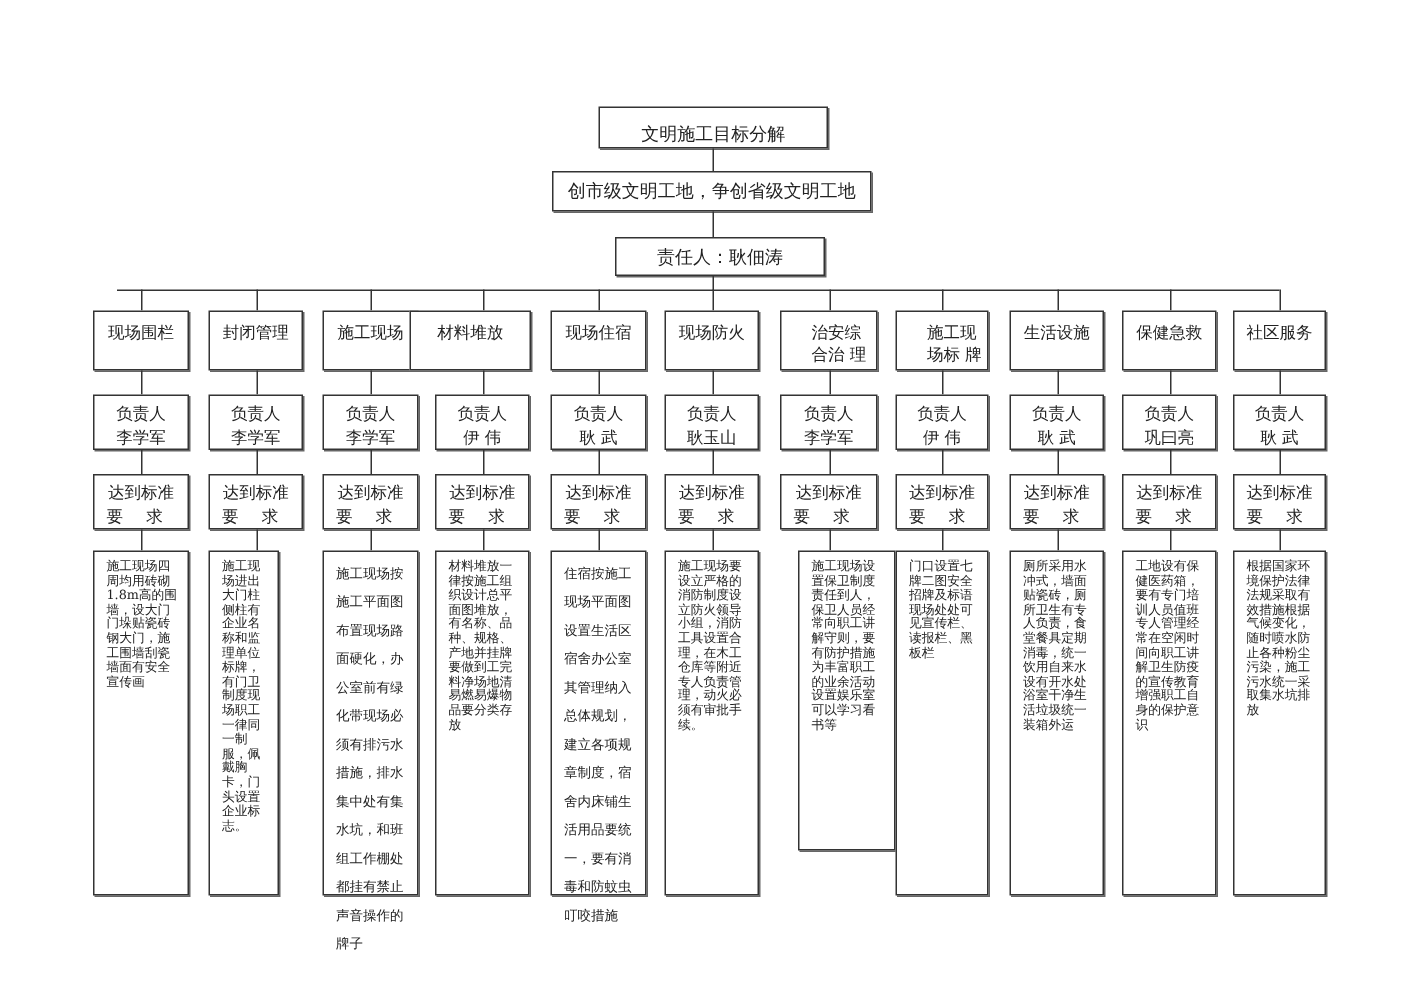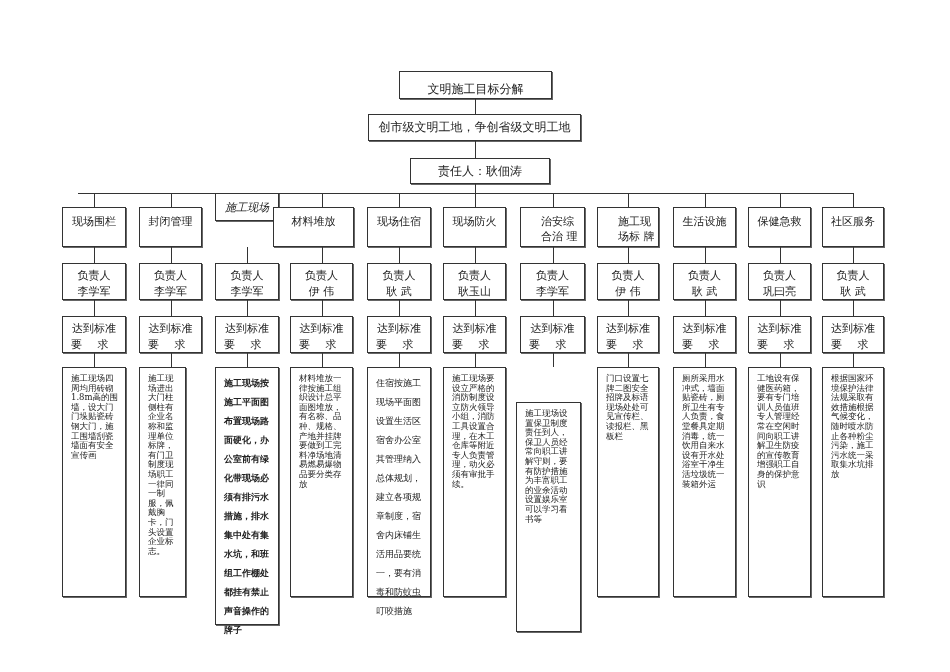--- a/index.html
+++ b/index.html
@@ -66,35 +66,35 @@
   <div class="line" style="left:171px;top:300px;width:1px;height:16px;"></div>
   <div class="box std" style="left:139px;top:316px;width:63px;height:37px;">
     <span class="l1">达到标准</span>
     <span class="l2">要  求</span>
   </div>
   <div class="line" style="left:171px;top:353px;width:1px;height:14px;"></div>
   <div class="box desc" style="left:139px;top:367px;width:47px;height:230px;">
     <span>施工现场进出大门柱侧柱有企业名称和监理单位标牌，有门卫制度现场职工一律同一制服，佩戴胸卡，门头设置企业标志。</span>
   </div>
   <div class="line" style="left:247px;top:193px;width:1px;height:14px;"></div>
-  <div class="box cat" style="left:215px;top:193px;width:64px;height:28px;font-style:italic;">
+  <div class="box cat" style="left:215px;top:207px;width:64px;height:40px;">
     <span>施工现场</span>
   </div>
   <div class="line" style="left:247px;top:247px;width:1px;height:16px;"></div>
   <div class="box resp" style="left:215px;top:263px;width:64px;height:37px;">
     <div>负责人</div>
     <div>李学军</div>
   </div>
   <div class="line" style="left:247px;top:300px;width:1px;height:16px;"></div>
   <div class="box std" style="left:215px;top:316px;width:64px;height:37px;">
     <span class="l1">达到标准</span>
     <span class="l2">要  求</span>
   </div>
   <div class="line" style="left:247px;top:353px;width:1px;height:14px;"></div>
-  <div class="box desc loose" style="left:215px;top:367px;width:64px;height:258px;font-weight:bold;">
+  <div class="box desc loose" style="left:215px;top:367px;width:64px;height:230px;">
     <span>施工现场按施工平面图布置现场路面硬化，办公室前有绿化带现场必须有排污水措施，排水集中处有集水坑，和班组工作棚处都挂有禁止声音操作的牌子</span>
   </div>
   <div class="line" style="left:322px;top:193px;width:1px;height:14px;"></div>
   <div class="box cat" style="left:273px;top:207px;width:81px;height:40px;">
     <span>材料堆放</span>
   </div>
   <div class="line" style="left:322px;top:247px;width:1px;height:16px;"></div>
   <div class="box resp" style="left:290px;top:263px;width:63px;height:37px;">
     <div>负责人</div>
     <div>伊 伟</div>
@@ -152,21 +152,21 @@
   <div class="box resp" style="left:520px;top:263px;width:65px;height:37px;">
     <div>负责人</div>
     <div>李学军</div>
   </div>
   <div class="line" style="left:553px;top:300px;width:1px;height:16px;"></div>
   <div class="box std" style="left:520px;top:316px;width:65px;height:37px;">
     <span class="l1">达到标准</span>
     <span class="l2">要  求</span>
   </div>
   <div class="line" style="left:553px;top:353px;width:1px;height:14px;"></div>
-  <div class="box desc" style="left:516px;top:367px;width:65px;height:230px;margin-top:35px;">
+  <div class="box desc" style="left:532px;top:367px;width:65px;height:200px;">
     <span>施工现场设置保卫制度责任到人，保卫人员经常向职工讲解守则，要有防护措施为丰富职工的业余活动设置娱乐室可以学习看书等</span>
   </div>
   <div class="line" style="left:628px;top:193px;width:1px;height:14px;"></div>
   <div class="box cat left" style="left:597px;top:207px;width:62px;height:40px;">
     <span>施工现场标  牌</span>
   </div>
   <div class="line" style="left:628px;top:247px;width:1px;height:16px;"></div>
   <div class="box resp" style="left:597px;top:263px;width:62px;height:37px;">
     <div>负责人</div>
     <div>伊 伟</div>

